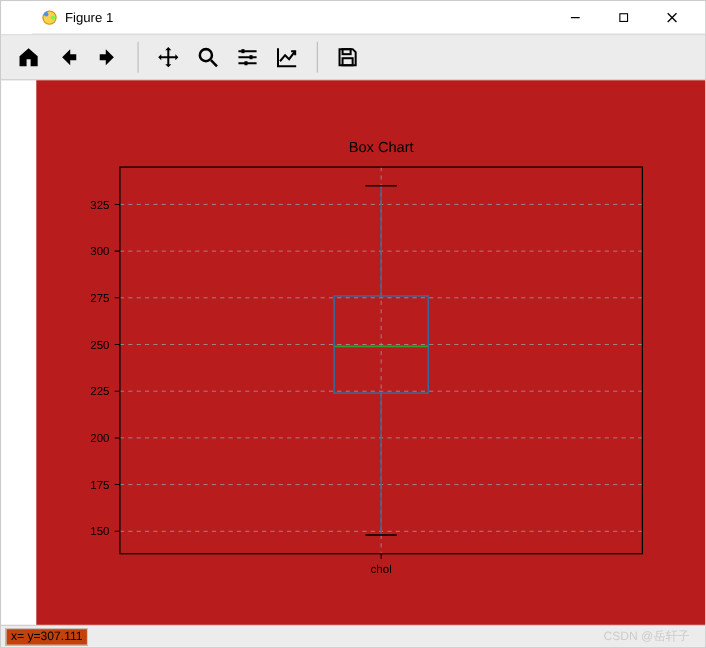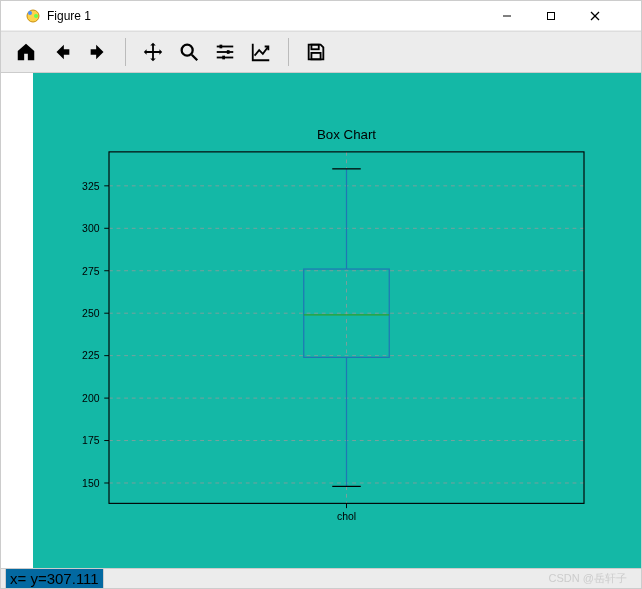--- a/index.html
+++ b/index.html
@@ -1,33 +1,33 @@
 <!DOCTYPE html>
 <html><head>
   <meta charset="utf-8">
   <style>
     * { box-sizing: border-box; margin: 0; padding: 0; }
     body { font-family: sans-serif; background: #f0f0f0; width: 642px; height: 589px; overflow: hidden; }
     
     .window { width: 642px; height: 589px; background: #fff; border: 1px solid #ccc; display: flex; flex-direction: column; }
     
-    .titlebar { height: 30px; background: #fff; display: flex; align-items: center; padding: 0 24px; border-bottom: 1px solid #eee; }
+    .titlebar { height: 30px; background: #fff; display: flex; align-items: center; padding: 0 8px; border-bottom: 1px solid #eee; margin-left: 28px; }
     .titlebar-icon { width: 16px; height: 16px; margin-right: 6px; }
     .titlebar-title { font-size: 12px; flex: 1; }
     .titlebar-controls { display: flex; gap: 0; }
     .titlebar-btn { width: 44px; height: 28px; display: flex; align-items: center; justify-content: center; background: none; border: none; cursor: pointer; font-size: 12px; }
     
     .toolbar { height: 42px; background: #ececec; border-bottom: 1px solid #ccc; display: flex; align-items: center; padding: 0 8px; gap: 2px; border-top: 1px solid #ddd;}
     .tool-btn { width: 34px; height: 34px; display: flex; align-items: center; justify-content: center; background: none; border: none; cursor: pointer; border-radius: 3px; }
     .tool-sep { width: 1px; height: 28px; background: #bbb; margin: 0 8px; }
     
-    .plot-area { flex: 1; background: #14b8a6; position: relative; margin-left: 32px; }
+    .plot-area { flex: 1; background: #b91c1c; position: relative; margin-left: 32px; }
     
     .statusbar { height: 20px; background: #ececec; border-top: 1px solid #ccc; display: flex; align-items: center; padding: 0 4px; font-size: 11px; }
-    .status-coords { border: 1px solid #ccc; padding: 1px 4px; background: #0369a1; font-size: 15px;}
+    .status-coords { border: 1px solid #ccc; padding: 1px 4px; background: #c2410c; font-size: 11px;}
     .watermark { margin-left: auto; color: #ccc; font-size: 11px; padding-right: 10px; text-align: center;}
     
     svg.chart { width: 100%; height: 100%; }
     .axis-tick { font-size: 11px; fill: #000; }
     .chart-title { font-size: 14px; fill: #000; text-anchor: middle; }
     .xtick-label { font-size: 11px; fill: #000; text-anchor: middle; }
   </style>
 </head>
 <body>
 

